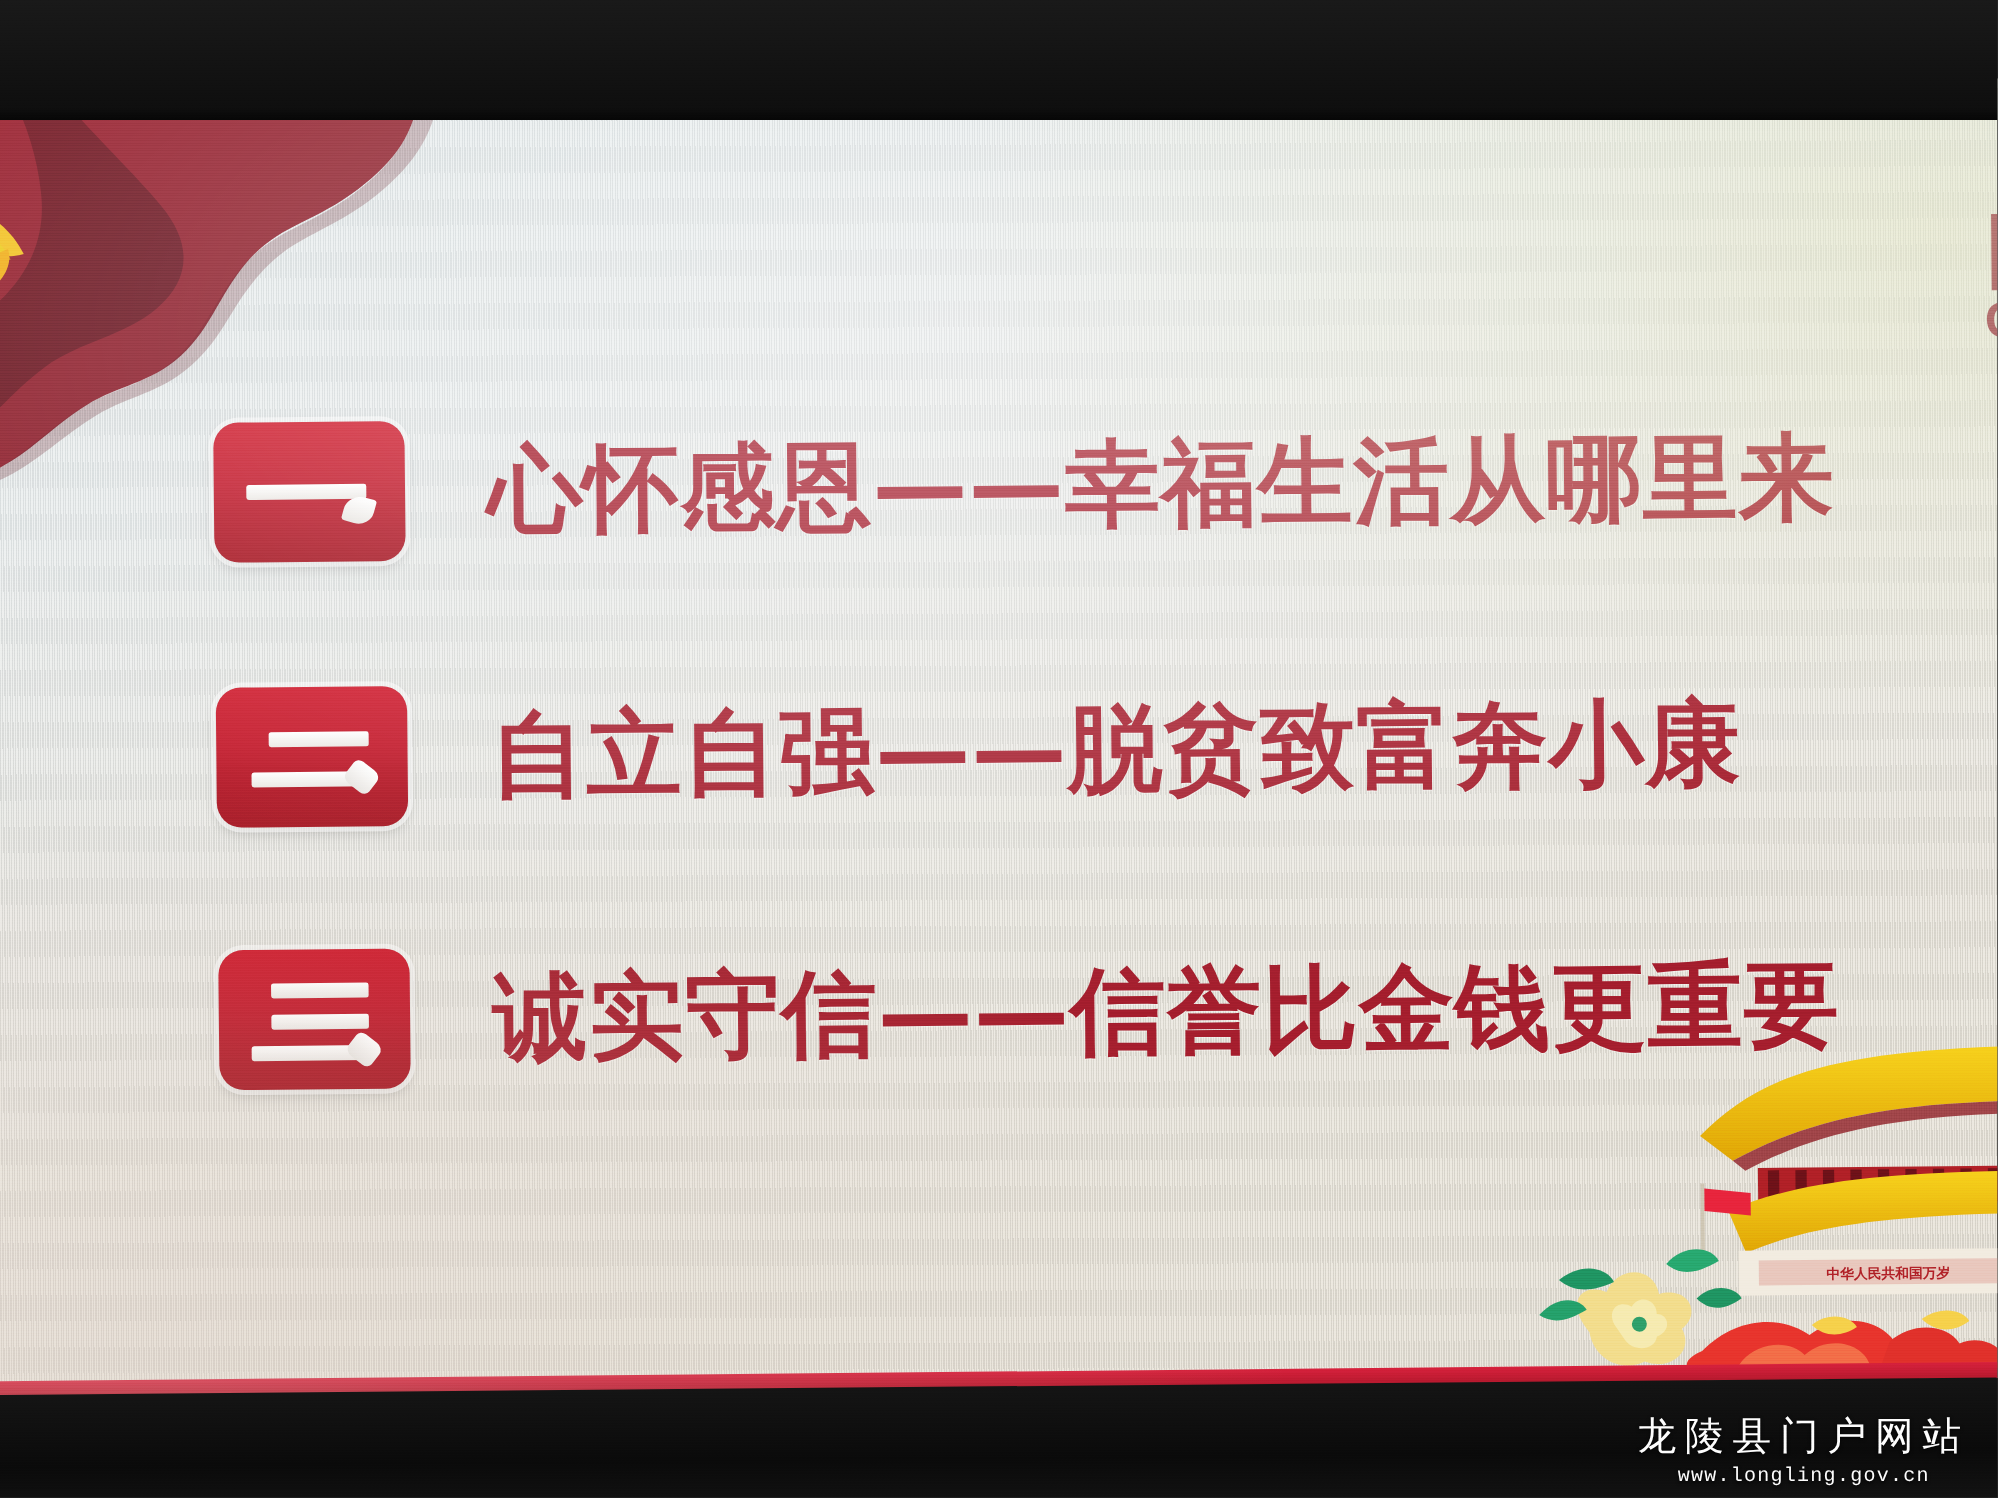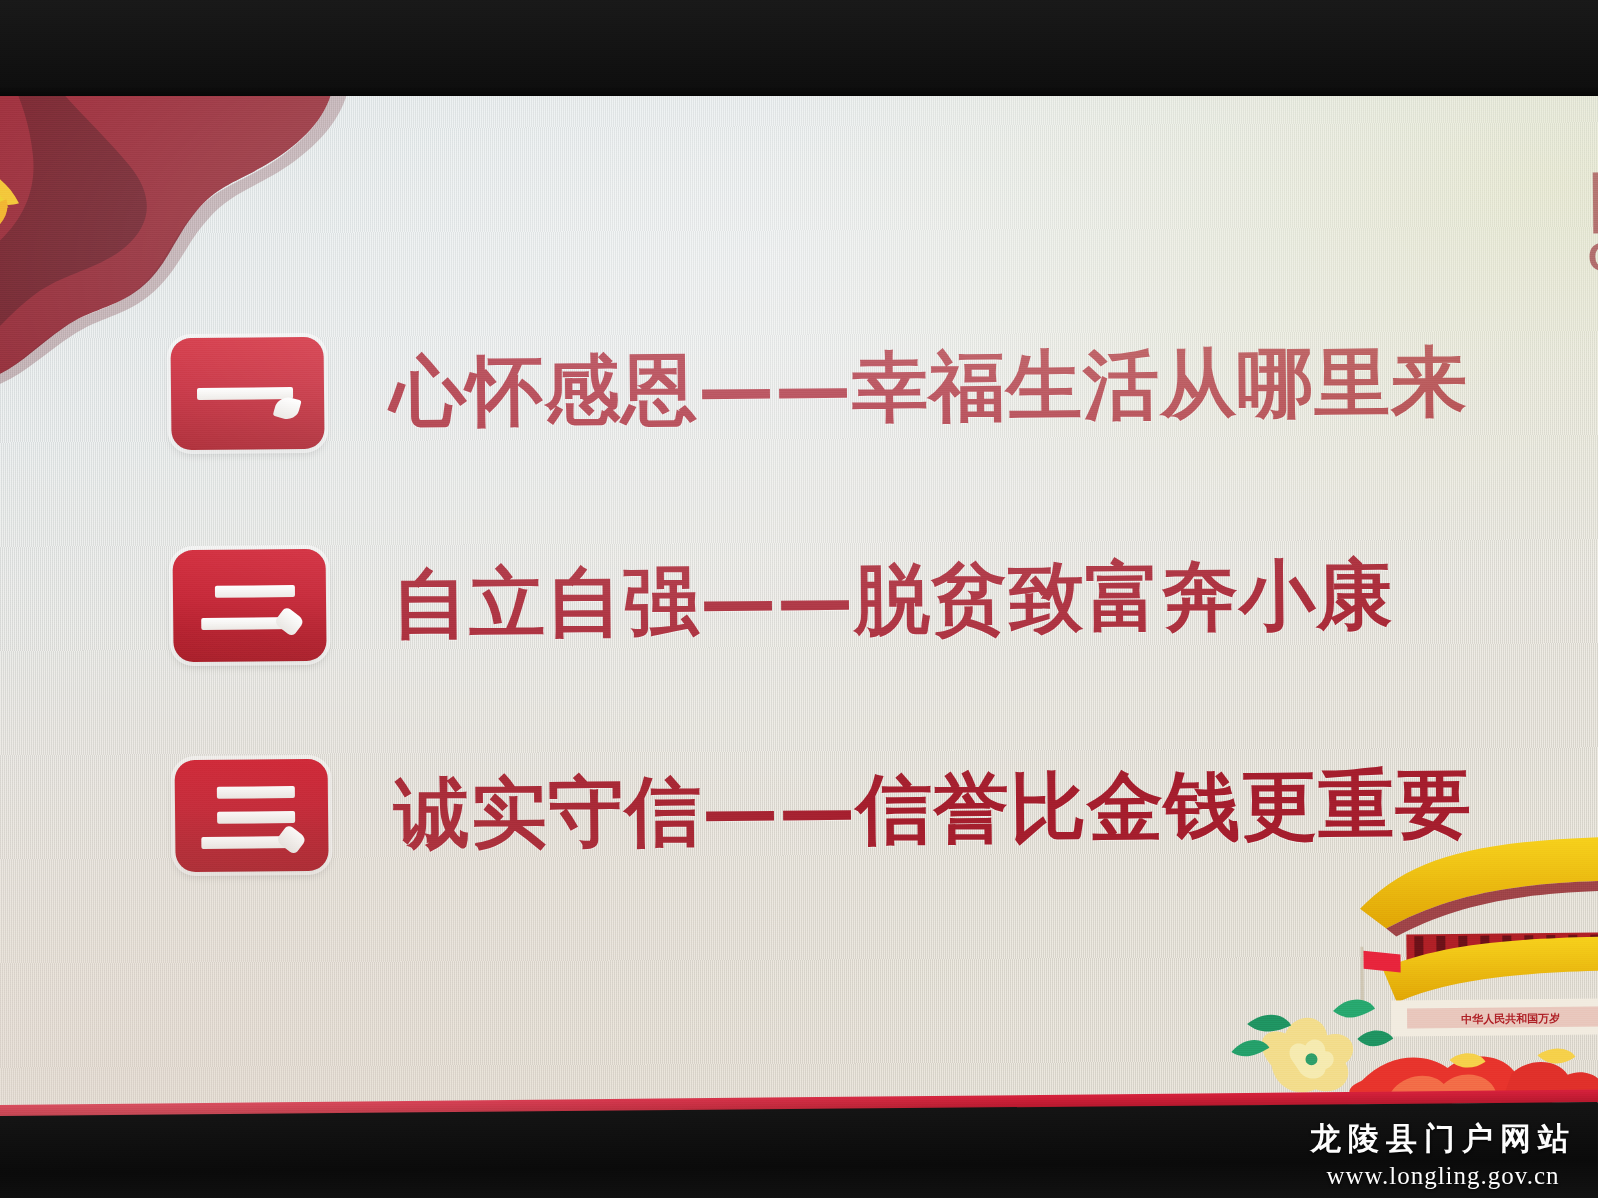--- a/index.html
+++ b/index.html
@@ -144,26 +144,26 @@
     text-shadow:0 1px 0 rgba(255,255,255,.35);
   }
 
   
   .watermark{
     position:absolute; right:22px; bottom:8px; z-index:20;
     text-align:center; color:#fdfdfd;
   }
   .watermark .wm-cn{
     font-family:"DejaVu Serif","Liberation Serif",serif;
-    font-weight:bold; font-size:31px; letter-spacing:7px;
+    font-weight:normal; font-size:31px; letter-spacing:7px;
     text-shadow:0 1px 3px rgba(0,0,0,.9);
   }
   .watermark .wm-url{
-    font-family:Liberation Serif, serif;
-    font-size:25px; letter-spacing:1px; margin-top:2px;
+    font-family:Liberation Mono, monospace;
+    font-size:16px; letter-spacing:1px; margin-top:2px;
     text-shadow:0 1px 3px rgba(0,0,0,.9);
   }
 
   
   .bezel-top{
     position:absolute; left:0; right:0; top:0; height:96px; z-index:15;
     background:linear-gradient(180deg,#191919,#0d0d0d);
   }
   .bezel-top::after{
     content:""; position:absolute; left:0; right:0; bottom:0; height:10px;

